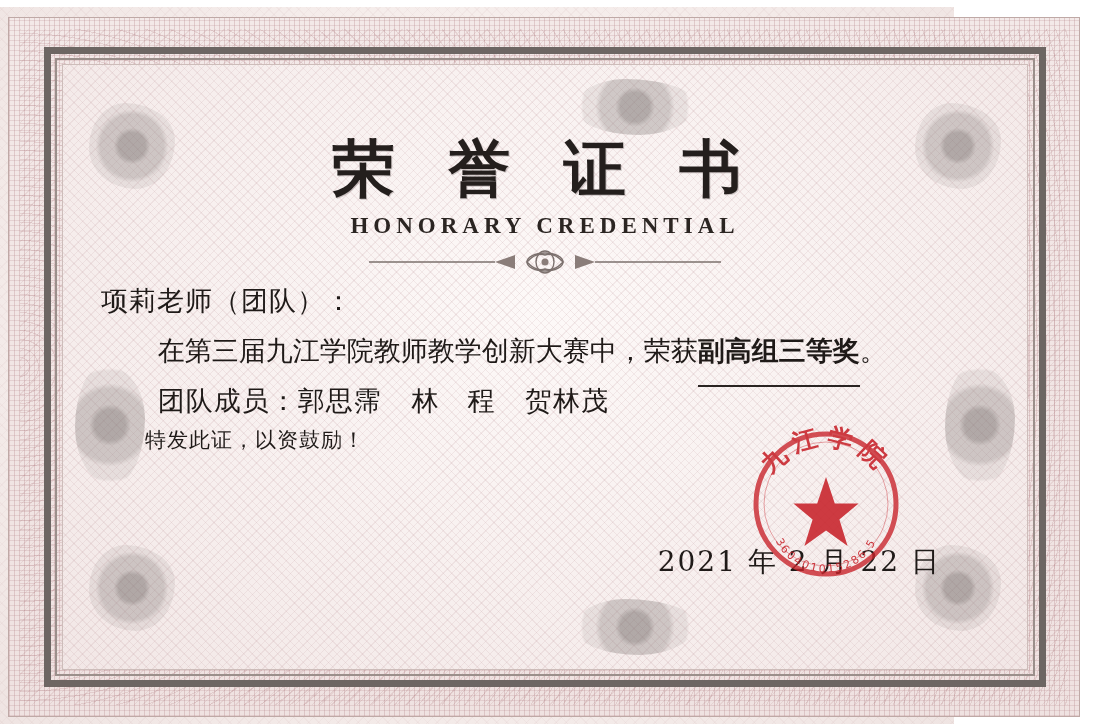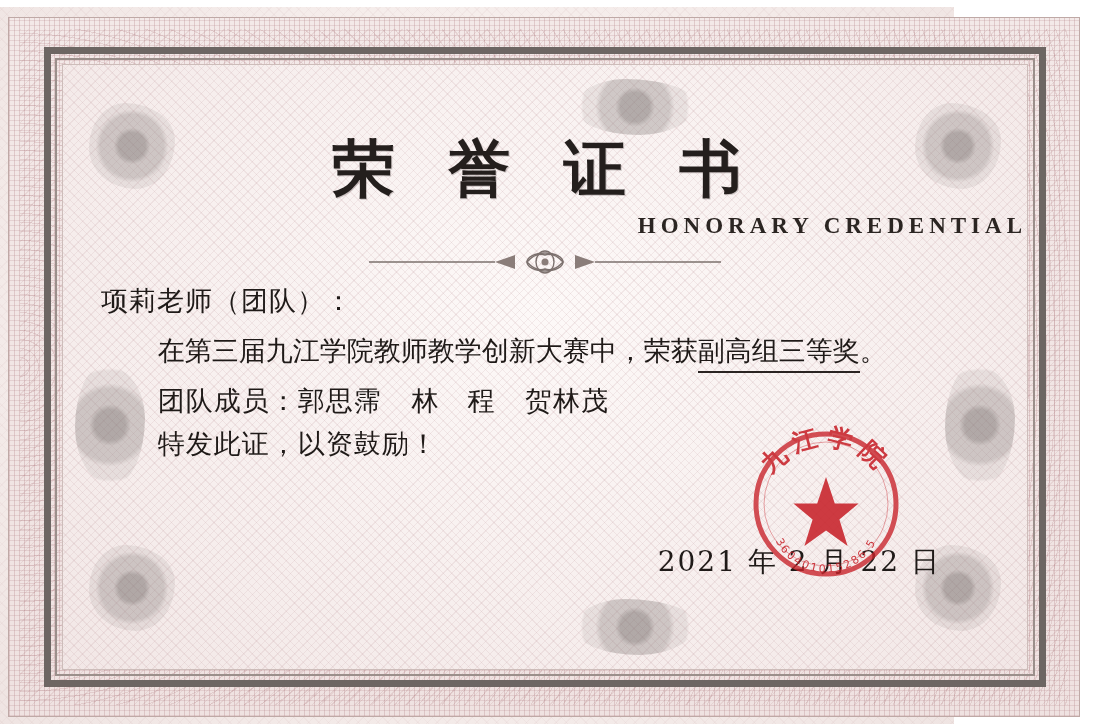--- a/index.html
+++ b/index.html
@@ -116,21 +116,21 @@
     font-weight: 700;
     letter-spacing: 16px;
     color: #241f1d;
     text-shadow: 1px 1px 0 rgba(120,110,108,.35);
     white-space: nowrap;
   }
   .title-en {
     position: absolute;
     left: 0; right: 0;
     top: 148px;
-    text-align: right;
+    text-align: center;
     font-family: "Liberation Serif", serif;
     font-size: 23px;
     font-weight: 700;
     letter-spacing: 5px;
     color: #2b2522;
   }
   .divider {
     position: absolute;
     left: 50%;
     top: 185px;
@@ -154,31 +154,32 @@
   }
   .para {
     font-size: 27px;
     line-height: 1.62;
     margin: 0;
     text-align: justify;
   }
   .indent { display: inline-block; width: 2.1em; }
   .underline-award {
     border-bottom: 2px solid #2a2422;
-    padding-bottom: 5px;
+    padding-bottom: 19px;
+    font-weight: bold;
   }
   .para-members {
     font-size: 27px;
     margin: 10px 0 7px 0;
     padding-left: 2.1em;
     letter-spacing: 1px;
   }
   .member-gap { display: inline-block; width: 1.1em; }
   .para-closing {
-    font-size: 27px;
+    font-size: 21px;
     margin: 4px 0 0 0;
     padding-left: 2.1em;
     letter-spacing: 1px;
   }
 
   .date-line {
     position: absolute;
     right: 86px;
     bottom: 88px;
     font-family: "DejaVu Serif", "Liberation Serif", serif;

